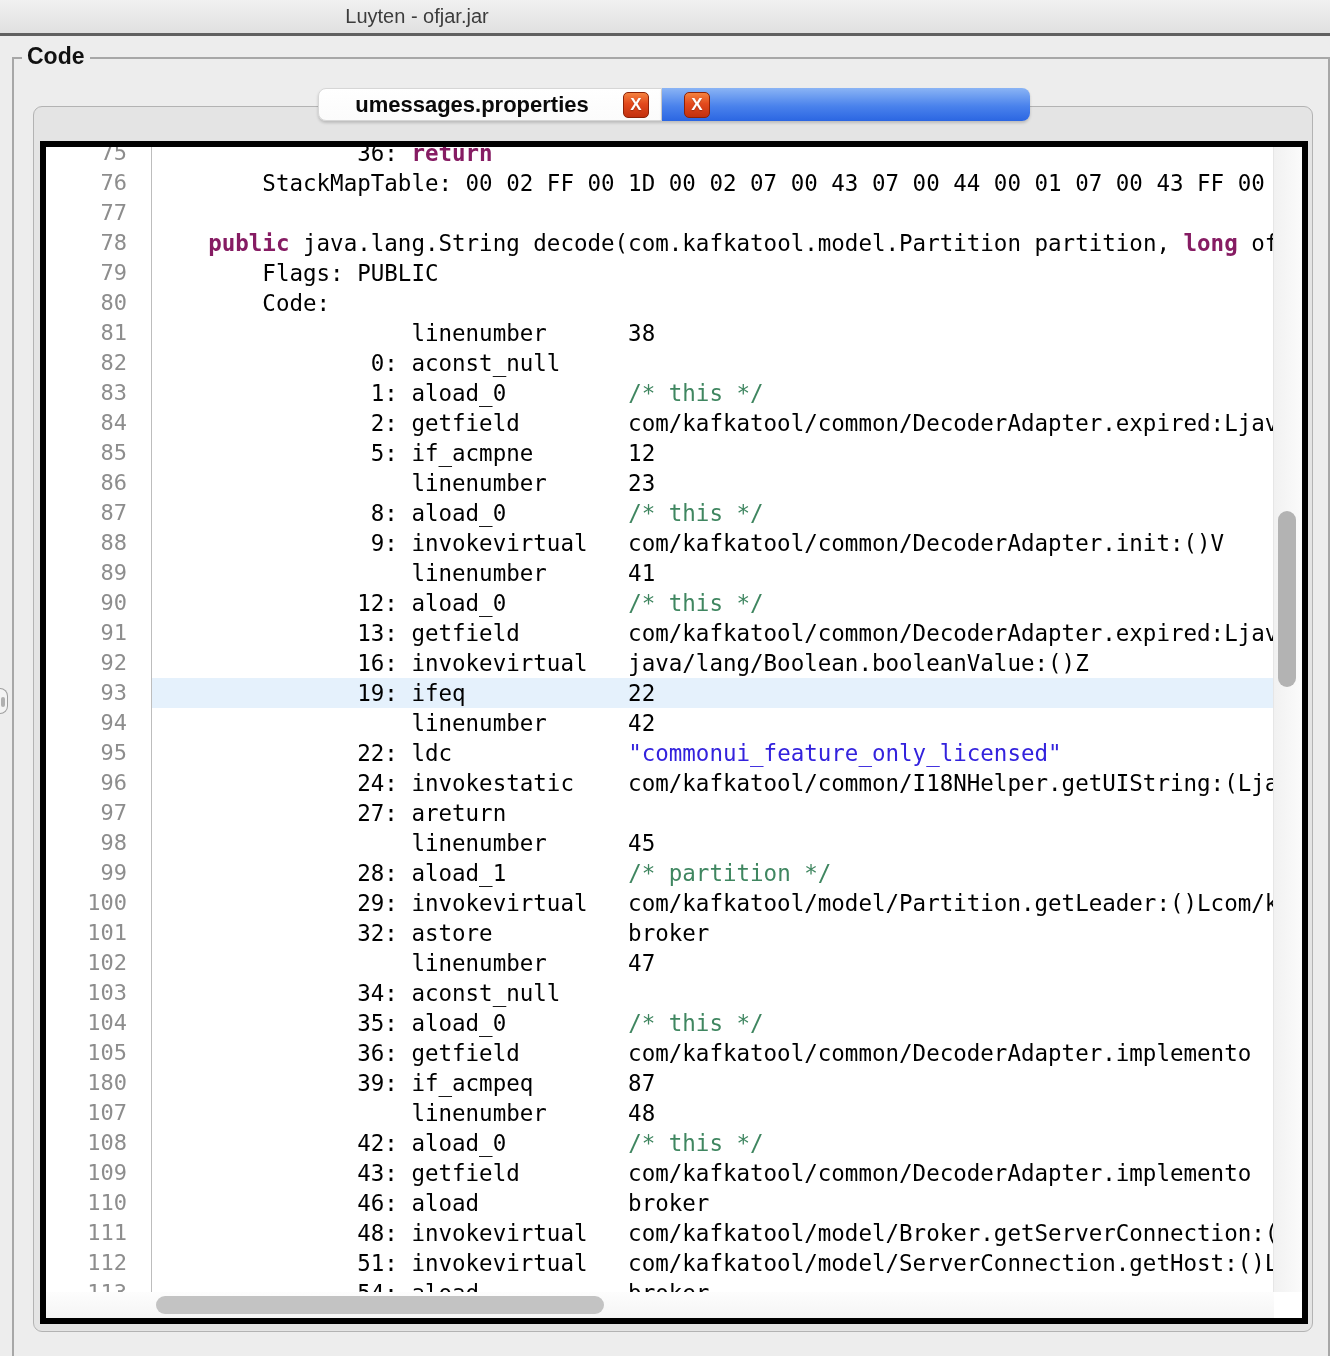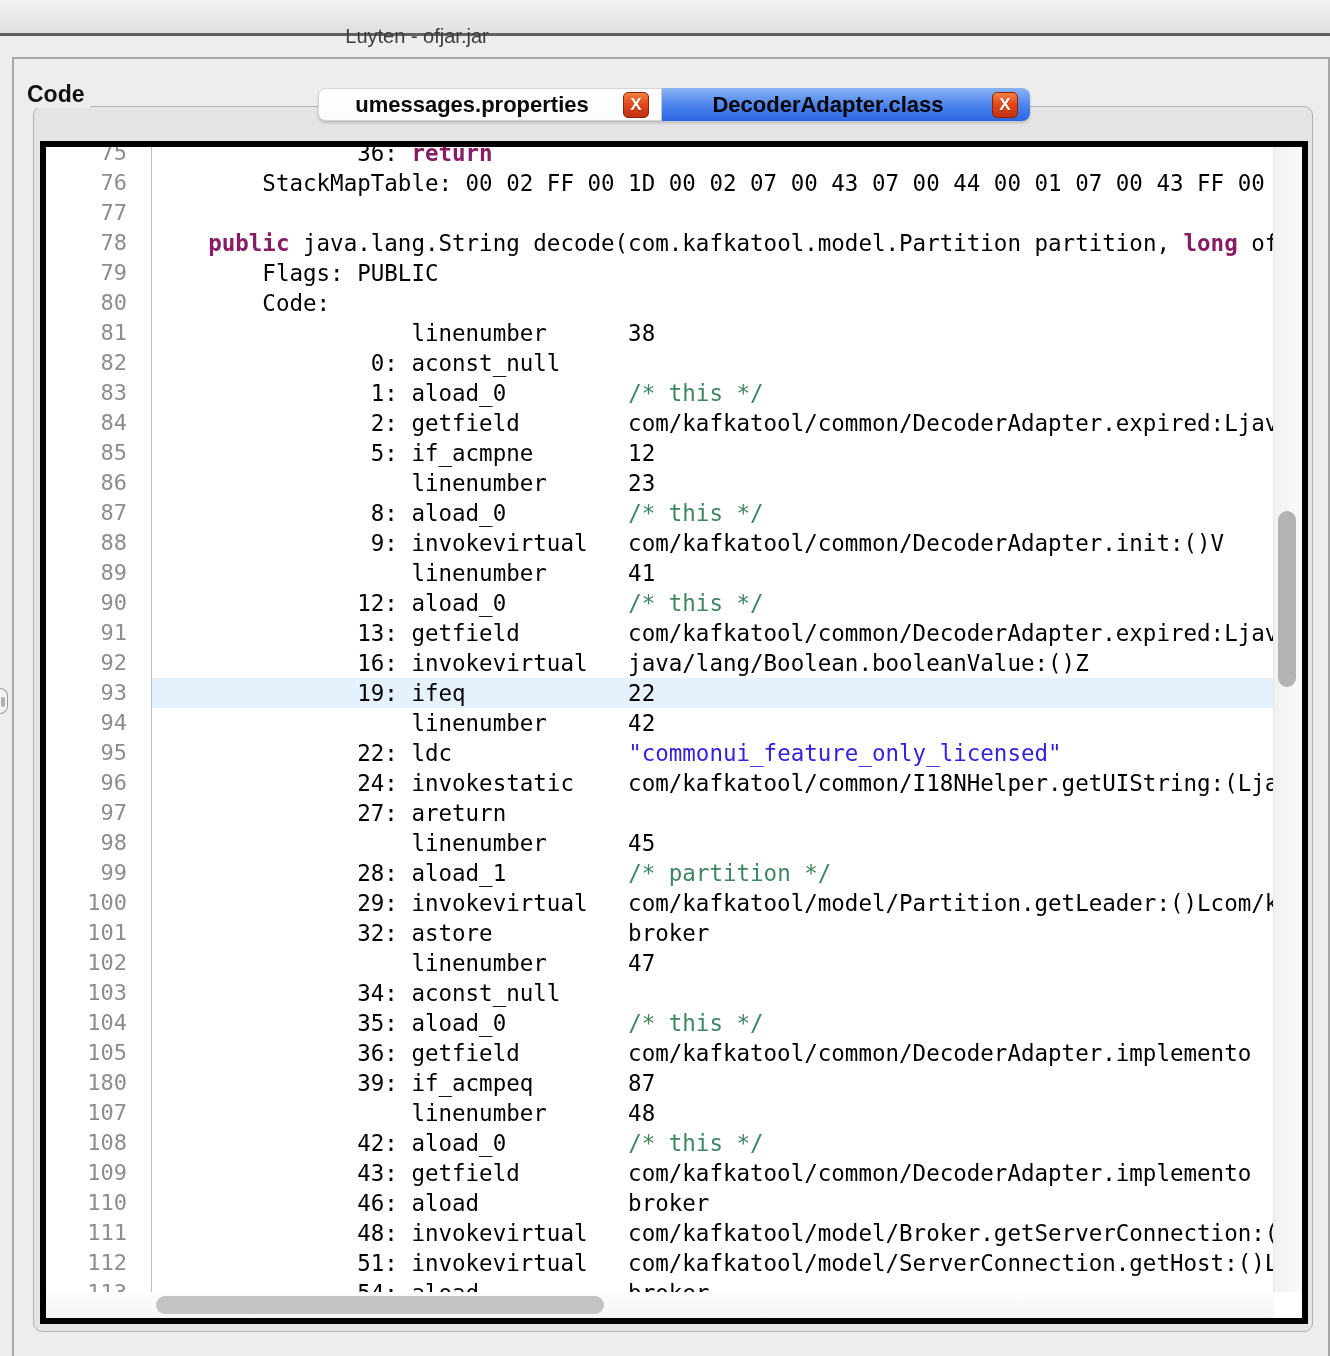--- a/index.html
+++ b/index.html
@@ -12,32 +12,32 @@
   .stage{position:absolute;left:0;top:0;width:1330px;height:1356px;}
 
   
   .titlebar{
     position:absolute;left:0;top:0;width:1330px;height:33px;
     background:linear-gradient(#f1f1f1,#e0e0e0);
     border-bottom:3px solid #606060;
   }
   .titlebar .title{
     position:absolute;left:417px;top:0;transform:translateX(-50%);
-    line-height:33px;font-size:20px;color:#3c3c3c;white-space:nowrap;margin-top:20px;
+    line-height:33px;font-size:20px;color:#3c3c3c;white-space:nowrap;
   }
 
   
   .groupbox{
     position:absolute;left:12px;top:57px;width:1314px;height:1320px;
     border:2px solid #a7a7a7;border-bottom:none;
   }
   .groupbox-label{
     position:absolute;left:22px;top:43px;
     background:#ededed;padding:0 5px;
-    font-size:23px;font-weight:600;color:#111;z-index:3;margin-top:38px;
+    font-size:23px;font-weight:600;color:#111;z-index:3;
   }
 
   
   .tabpanel{
     position:absolute;left:33px;top:106px;width:1280px;height:1226px;
     background:#e4e4e4;border:1px solid #b3b3b3;border-radius:9px;
     box-sizing:border-box;
   }
 
   
@@ -136,21 +136,20 @@
   <div class="groupbox-label">Code</div>
 
   <div class="tabpanel"></div>
 
   <div class="tab tab-inactive">
     <span class="tab-label">umessages.properties</span>
     <span class="close-btn">X</span>
   </div>
 
   <div class="tab tab-active">
-    <span class="tab-label">DecoderAdapter.class</span>
     <span class="close-btn">X</span>
   </div>
 
   <div class="scrollpane">
     <div class="rows">
         <div class="row">
           <div class="ln">75</div>
           <pre class="codeline"><span class="t-p">               36: </span><span class="t-k">return</span></pre>
         </div>
         <div class="row">

